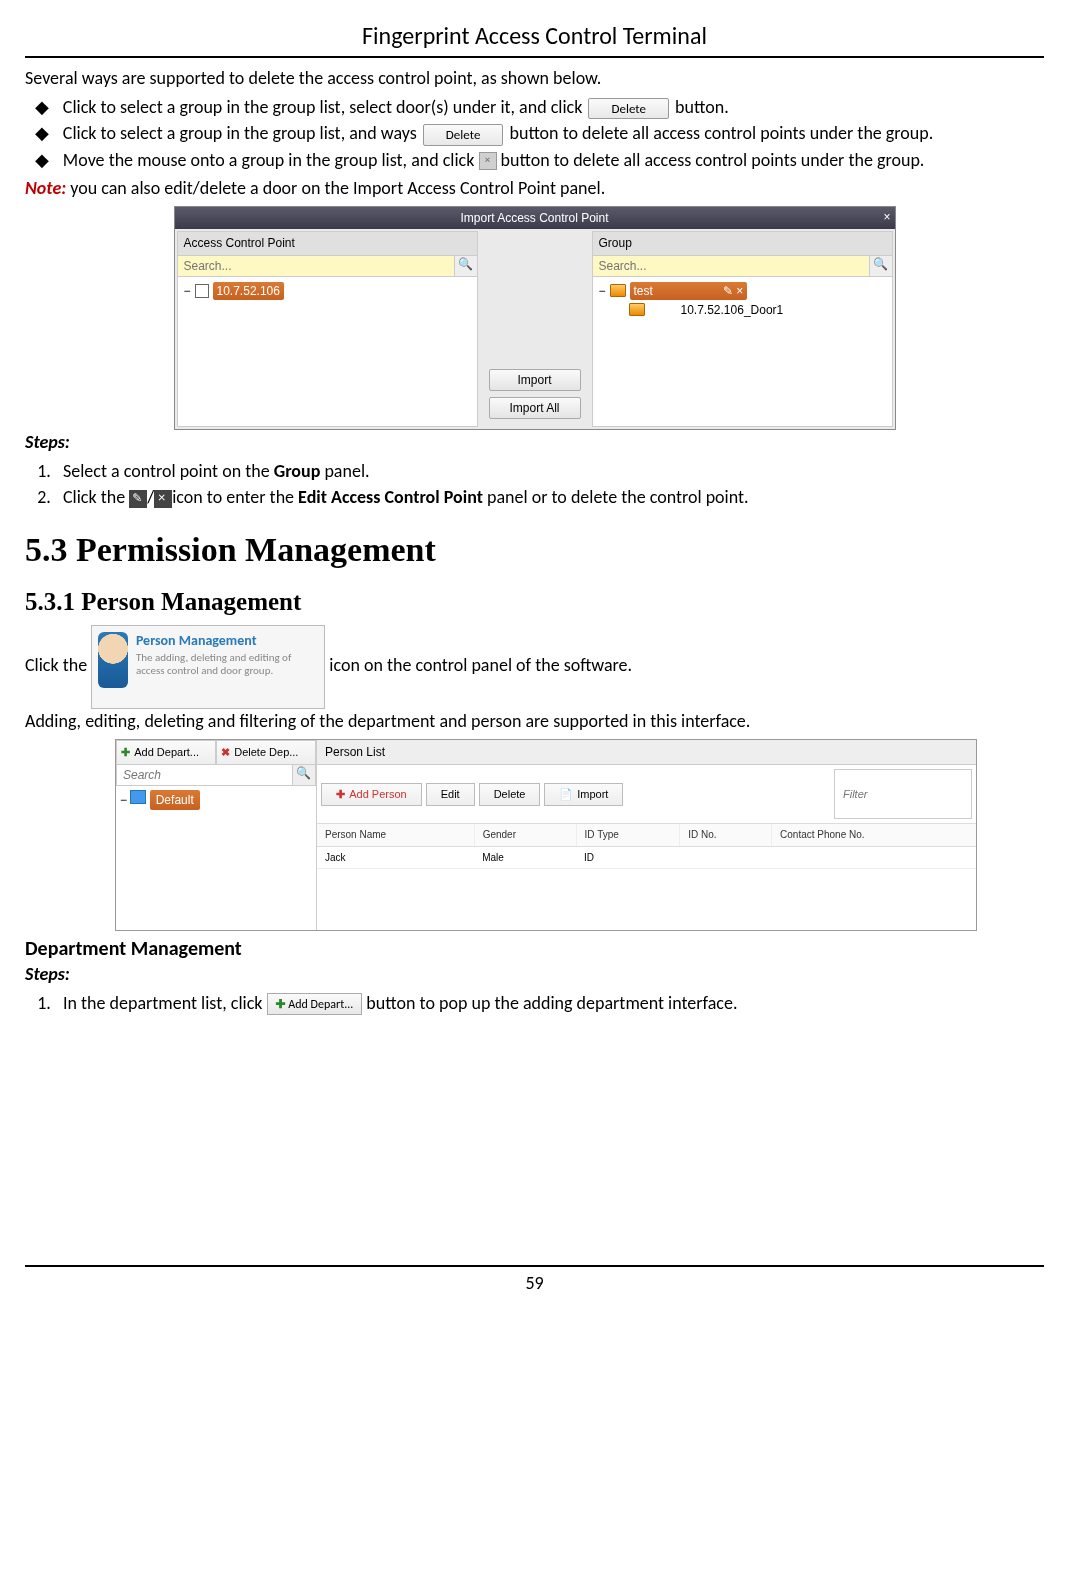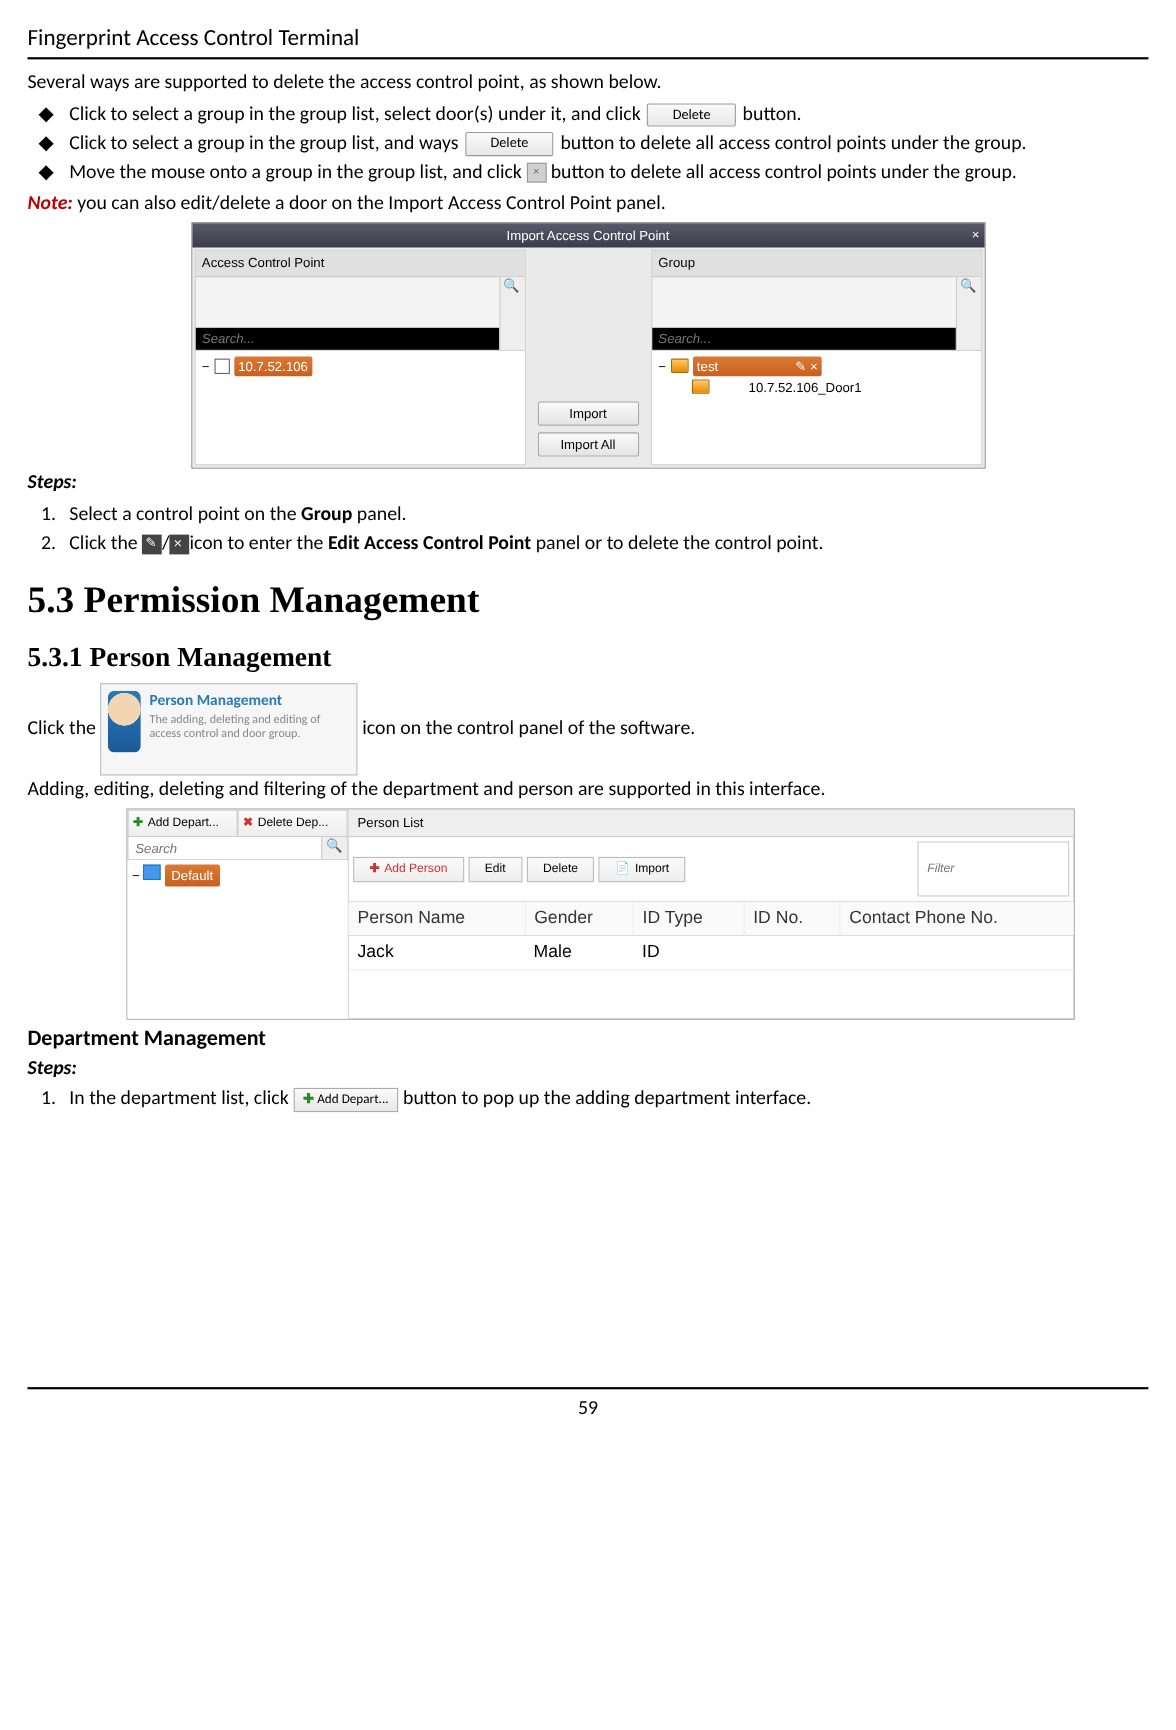--- a/index.html
+++ b/index.html
@@ -5,22 +5,22 @@
   body {
     font-family: Calibri, Arial, sans-serif;
     font-size: 18px;
     margin: 0;
     padding: 20px 25px;
     width: 1019px;
     color: #000;
     line-height: 1.35;
   }
   .header-title {
-    text-align: left;
-    font-size: 21px;
+    text-align: center;
+    font-size: 24px;
     padding-bottom: 4px;
     border-bottom: 2px solid #000;
     margin-bottom: 8px;
   }
   .page-number {
     text-align: center;
     font-size: 18px;
     margin-top: 250px;
     border-top: 2px solid #000;
     padding-top: 4px;
@@ -76,21 +76,21 @@
   }
   .shot1 .titlebar .closex {
     position:absolute; right:4px; top:2px;
     color:#fff; font-size:12px;
   }
   .shot1 .body { display:flex; height: 200px; background:#eaeaea; }
   .shot1 .left, .shot1 .right { flex:1; display:flex; flex-direction:column; border:1px solid #ccc; margin:2px; background:#f4f4f4; }
   .shot1 .mid { width: 110px; display:flex; flex-direction:column; justify-content:flex-end; align-items:center; padding-bottom:10px; gap:6px; }
   .shot1 .panehdr { background:#e0e0e0; padding:3px 6px; font-size:12px; border-bottom:1px solid #ccc; }
   .shot1 .search { display:flex; border-bottom:1px solid #ccc; }
-  .shot1 .search input { flex:1; border:none; background:#000000; font-size:12px; padding:3px 6px; font-style:italic; color:#888;margin-top:46px; }
+  .shot1 .search input { flex:1; border:none; background:#fef9c3; font-size:12px; padding:3px 6px; color:#888; }
   .shot1 .search .mag { width:22px; text-align:center; border-left:1px solid #ccc; background:#eee; color:#666; }
   .shot1 .tree { flex:1; background:#fff; padding:4px 6px; font-size:12px; overflow:hidden; }
   .shot1 .tree .row { display:flex; align-items:center; gap:4px; padding:1px 0; }
   .shot1 .tree .ip-sel { background: linear-gradient(#d97a34,#c86020); color:#fff; padding:1px 4px; border-radius:2px; }
   .shot1 .tree .test-sel { background: linear-gradient(#d97a34,#c86020); color:#fff; padding:1px 4px; border-radius:2px; position:relative; }
   .shot1 .midbtn {
     width: 90px; text-align:center;
     background: linear-gradient(#fafafa,#e4e4e4);
     border:1px solid #aaa; border-radius:2px;
     font-size:12px; padding:2px 0;
@@ -143,21 +143,21 @@
   .shot2 .main { flex:1; display:flex; flex-direction:column; }
   .shot2 .main .mhdr { background:#eee; padding:4px 8px; font-size:12px; border-bottom:1px solid #ccc; }
   .shot2 .main .mtb { display:flex; gap:0; padding:4px; border-bottom:1px solid #ddd; align-items:center; }
   .shot2 .main .mtb .b {
     border:1px solid #bbb; background:linear-gradient(#fafafa,#eee);
     font-size:11px; padding:3px 14px; margin-right:4px;
     display:flex; align-items:center; gap:4px;
   }
   .shot2 .main .mtb .b.red { color:#c33; }
   .shot2 .main .mtb .filter { margin-left:auto; border:1px solid #ccc; padding:18px 8px; font-size:11px; color:#888; font-style:italic; width:120px; }
-  .shot2 .main table { width:100%; border-collapse:collapse; font-size:16px; }
+  .shot2 .main table { width:100%; border-collapse:collapse; font-size:10px; }
   .shot2 .main th { text-align:left; font-weight:normal; color:#333; padding:4px 8px; border-bottom:1px solid #ddd; border-left:1px solid #eee; background:#fafafa; }
   .shot2 .main th:first-child { border-left:none; }
   .shot2 .main td { padding:4px 8px; border-bottom:1px solid #eee; }
 
   .edit-sq {
     display:inline-block; width:18px; height:18px;
     background:#444; vertical-align:middle;
     position:relative;
   }
   .edit-sq::after { content:"✎"; color:#fff; font-size:12px; position:absolute; left:3px; top:0; }

